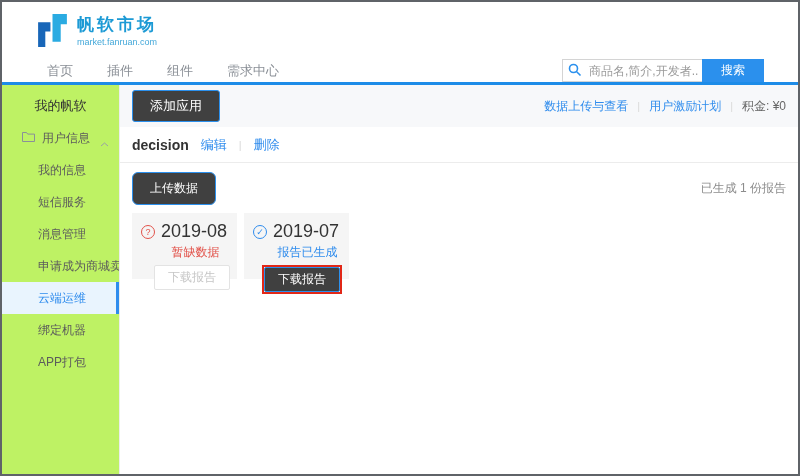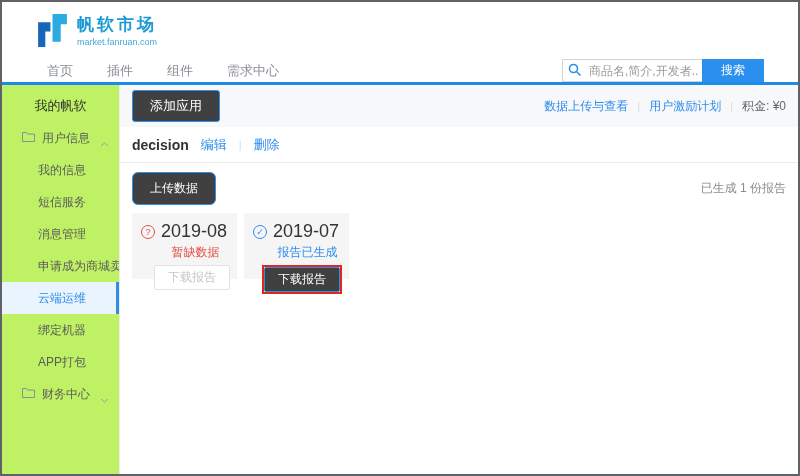--- a/index.html
+++ b/index.html
@@ -157,33 +157,20 @@
       <div class="side-item sub selected">
         <span>云端运维</span>
       </div>
       <div class="side-item sub">
         <span>绑定机器</span>
       </div>
       <div class="side-item sub">
         <span>APP打包</span>
       </div>
 
-      <div class="side-item parent">
-        <span>
-          <svg width="13" height="11" viewBox="0 0 13 11">
-            <path d="M0.5,1.5 h4 l1.2,1.6 h6.8 v7.4 h-12 z" fill="none" stroke="#8a9099" stroke-width="1"></path>
-          </svg>
-        </span>
-        <span>财务中心</span>
-        <span class="chev">
-          <svg width="9" height="5" viewBox="0 0 9 5">
-              <polyline points="1,1 4.5,4 8,1" fill="none" stroke="#9aa0a6" stroke-width="1"></polyline>
-            </svg>
-        </span>
-      </div>
     </aside>
 
     <main class="content">
 
       <div class="strip">
         <button class="btn-primary add-btn">添加应用</button>
         <div class="strip-links">
           <a class="strip-link">数据上传与查看</a>
           <span class="sep">|</span>
           <a class="strip-link">用户激励计划</a>

